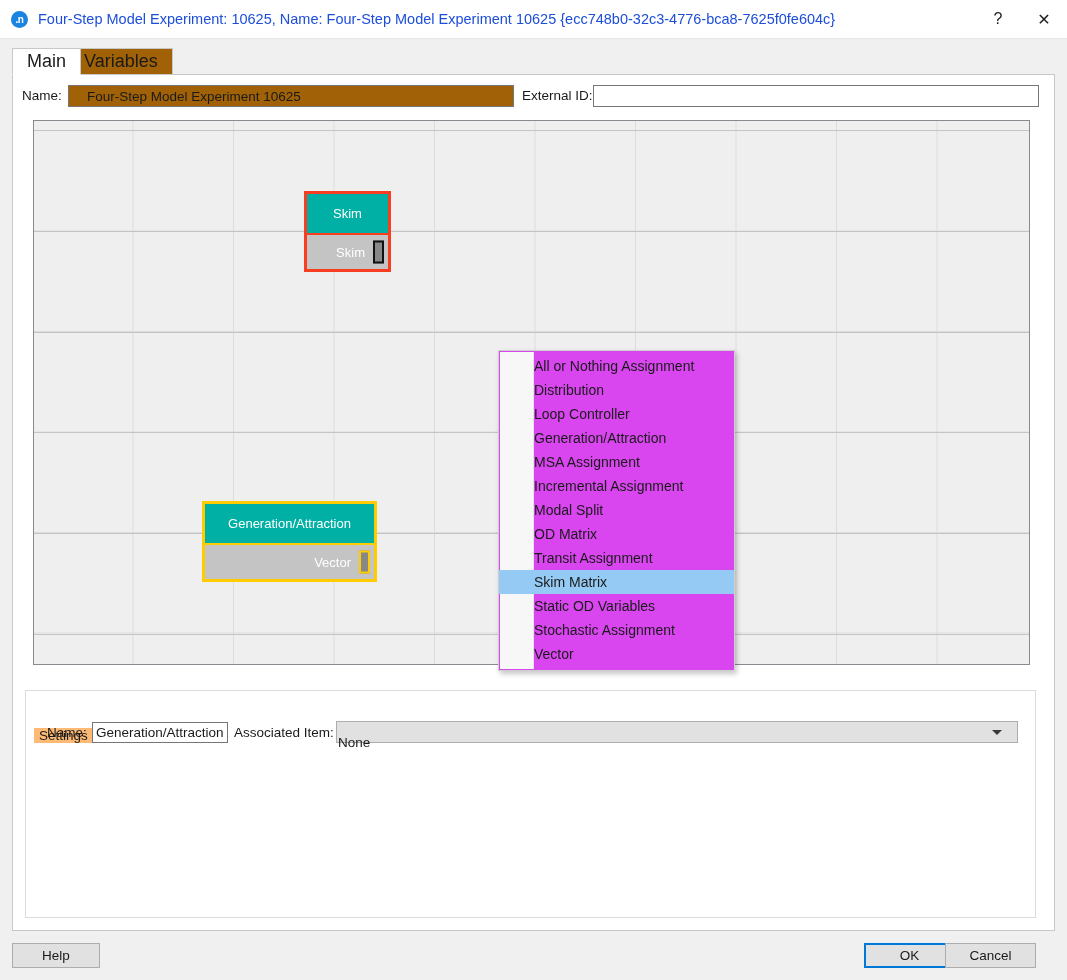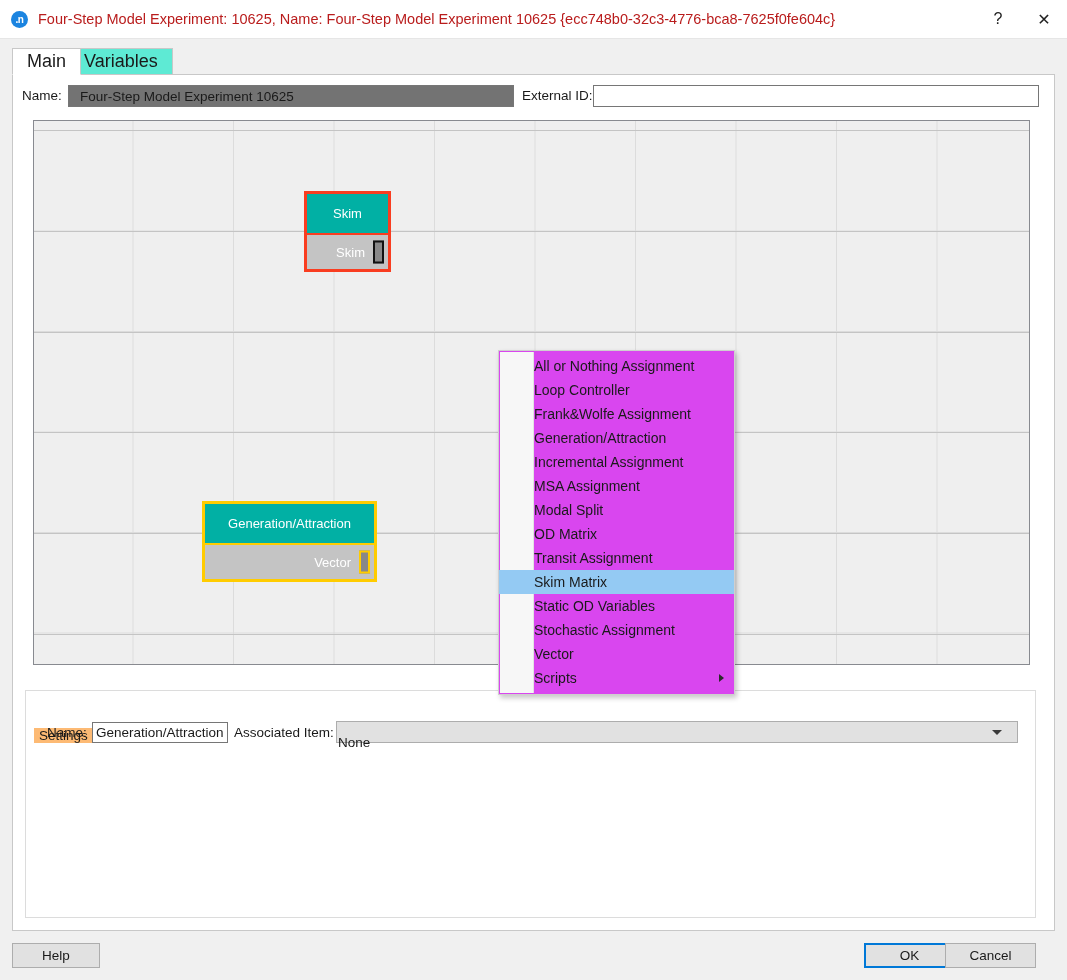--- a/index.html
+++ b/index.html
@@ -36,21 +36,21 @@
     font-size: 10px;
     font-weight: bold;
     line-height: 17px;
     text-align: center;
     letter-spacing: -0.5px;
     flex: 0 0 auto;
   }
   #title-text {
     margin-left: 10px;
     font-size: 14.5px;
-    color: #b91c1c;
+    color: #1d4ed8;
     white-space: nowrap;
     flex: 1 1 auto;
   }
   .titlebar-btn {
     width: 46px; height: 38px;
     display: flex; align-items: center; justify-content: center;
     font-size: 16px; color: #222;
     flex: 0 0 auto;
   }
 
@@ -71,21 +71,21 @@
     padding: 0 14px;
   }
   .tab.active {
     background: #ffffff;
     border-bottom-color: #ffffff;
     z-index: 3;
     left: 0;
     min-width: 56px;
   }
   .tab.inactive {
-    background: #5eead4;
+    background: #a16207;
     left: 59px;
     min-width: 70px;
     color: #1a1a1a;
     padding-left: 12px;
   }
 
   
   #tabpanel {
     position: absolute;
     left: 12px; top: 74px;
@@ -98,25 +98,25 @@
   
   #name-label {
     position: absolute; left: 22px; top: 88px;
     font-size: 13.5px;
   }
   #name-input {
     position: absolute; left: 68px; top: 85px;
     width: 446px; height: 22px;
     box-sizing: border-box;
     border: 1px solid #767676;
-    background: #737373;
+    background: #a16207;
     font-family: "Liberation Sans", sans-serif;
     font-size: 13.5px;
     color: #1a1a1a;
-    padding: 0 11px;
+    padding: 0 18px;
     outline: none;
   }
   #extid-label {
     position: absolute; left: 522px; top: 88px;
     font-size: 13.5px;
   }
   #extid-input {
     position: absolute; left: 593px; top: 85px;
     width: 446px; height: 22px;
     box-sizing: border-box;
@@ -389,36 +389,32 @@
     <div class="node-body">
       <span>Vector</span>
       <span class="port"></span>
     </div>
   </div>
 </div>
 
 <div id="context-menu">
   <div class="gutter"></div>
   <div class="menu-item">All or Nothing Assignment</div>
+  <div class="menu-item">Distribution</div>
   <div class="menu-item">Loop Controller</div>
-  <div class="menu-item">Frank&amp;Wolfe Assignment</div>
   <div class="menu-item">Generation/Attraction</div>
+  <div class="menu-item">MSA Assignment</div>
   <div class="menu-item">Incremental Assignment</div>
-  <div class="menu-item">MSA Assignment</div>
   <div class="menu-item">Modal Split</div>
   <div class="menu-item">OD Matrix</div>
   <div class="menu-item">Transit Assignment</div>
   <div class="menu-item selected">Skim Matrix</div>
   <div class="menu-item">Static OD Variables</div>
   <div class="menu-item">Stochastic Assignment</div>
   <div class="menu-item">Vector</div>
-  <div class="menu-item">
-    <span>Scripts</span>
-    <span class="submenu-arrow"></span>
-  </div>
 </div>
 
 <div id="settings-group"></div>
 <div id="settings-legend">Settings</div>
 
 <div id="settings-name-label">Name:</div>
 <input id="settings-name-input" type="text" value="Generation/Attraction" style="">
 
 <div id="assoc-label">Associated Item:</div>
 <div id="assoc-combo">

